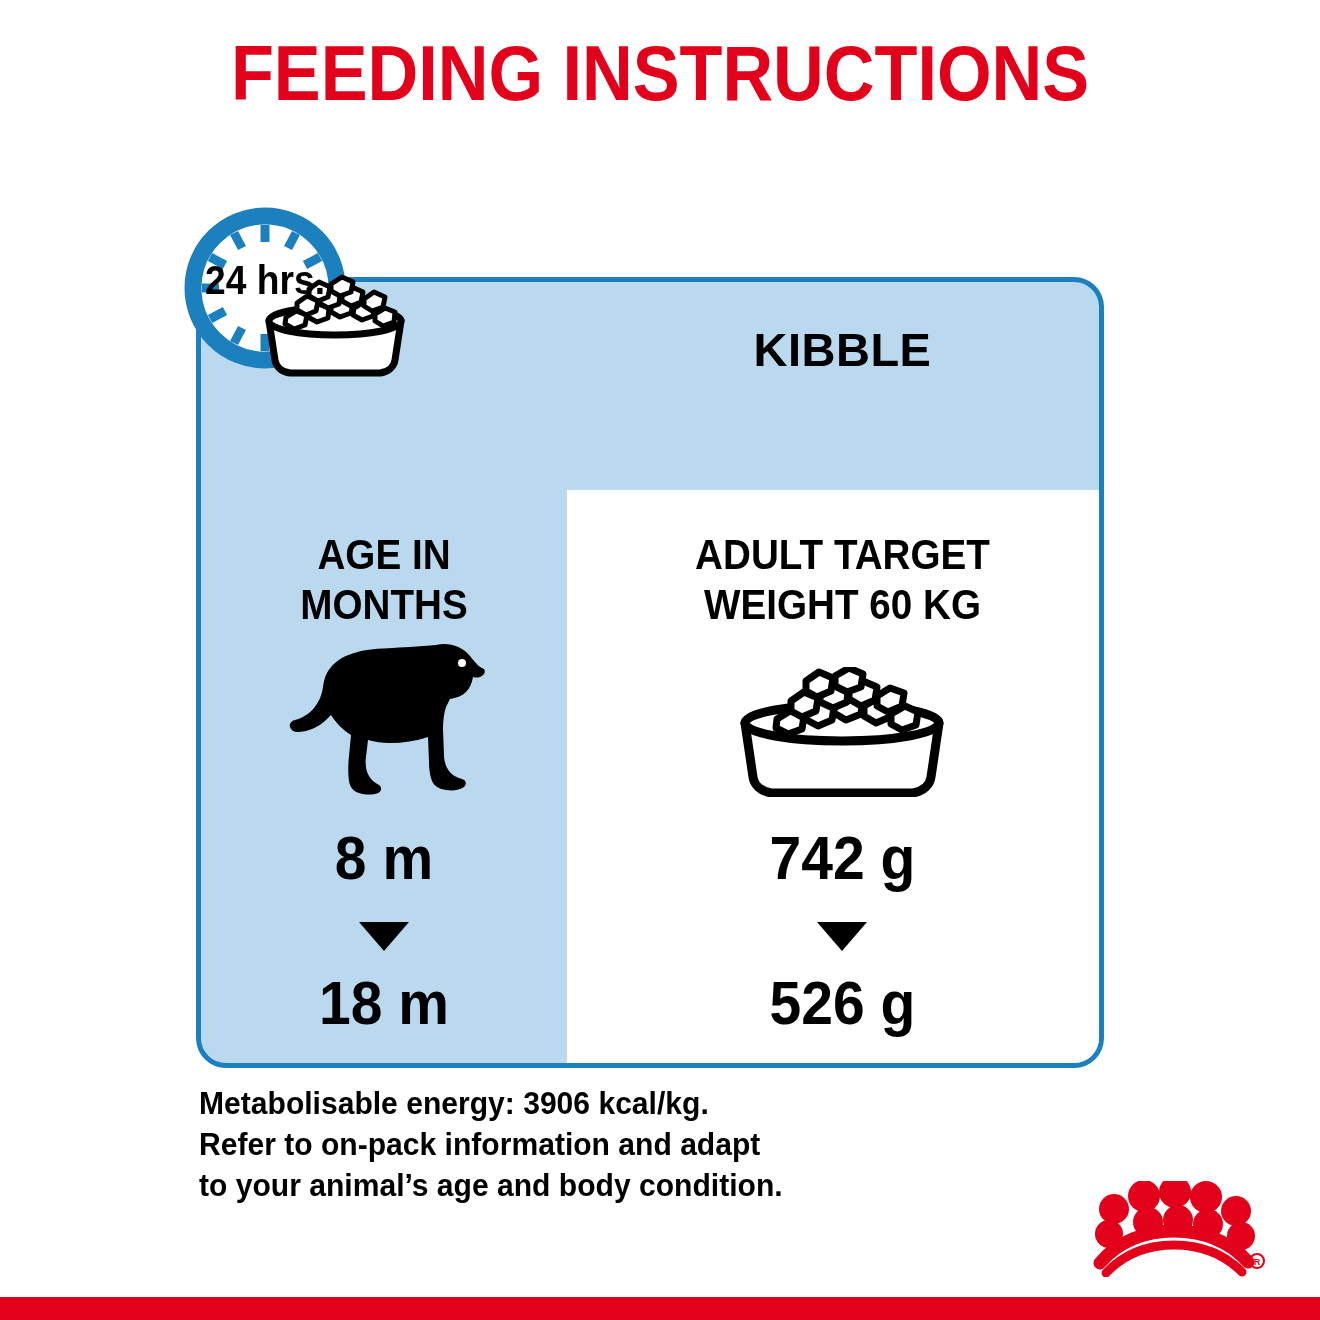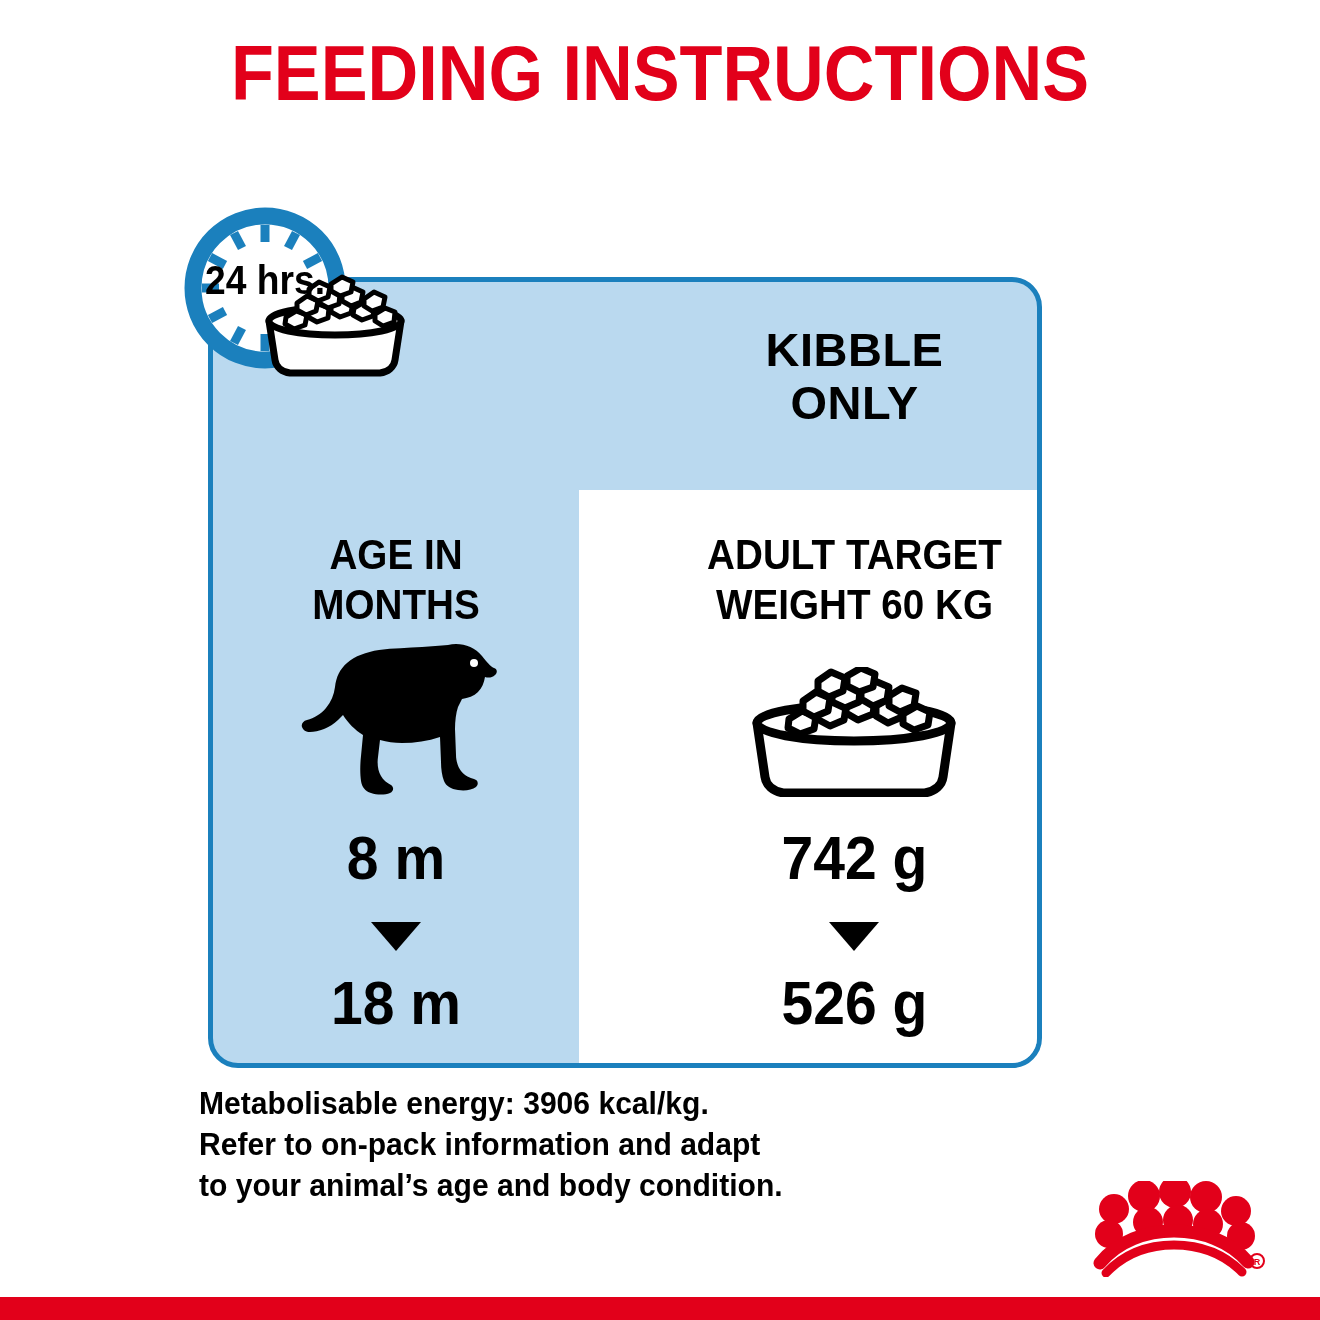--- a/index.html
+++ b/index.html
@@ -31,28 +31,27 @@
     transform-origin: center top;
     line-height: 1.0;
     white-space: nowrap;
   }
 
   
   .panel {
     position: absolute;
     left: 196px;
     top: 277px;
-    width: 834px;
+    width: 908px;
     height: 791px;
     box-sizing: border-box;
     background: #bad9ef;
     border: 5px solid #1b80bd;
     border-radius: 30px;
     overflow: hidden;
-    margin-left: 12px;
   }
 
   
   .white-box {
     position: absolute;
     left: 366px;      
     top: 208px;
     right: 0px;
     bottom: 0px;
     background: #ffffff;
@@ -181,21 +180,20 @@
 <body>
 
 <div class="page-title">FEEDING INSTRUCTIONS</div>
 
 <div class="panel">
 
   <div class="white-box"></div>
 
   <div class="kibble-header">
     <div>KIBBLE</div>
-    <div>ONLY</div>
   </div>
 
   <div class="col-head left">
     <div>AGE IN</div>
     <div>MONTHS</div>
   </div>
 
   <div class="col-head right">
     <div>ADULT TARGET</div>
     <div>WEIGHT 60 KG</div>

